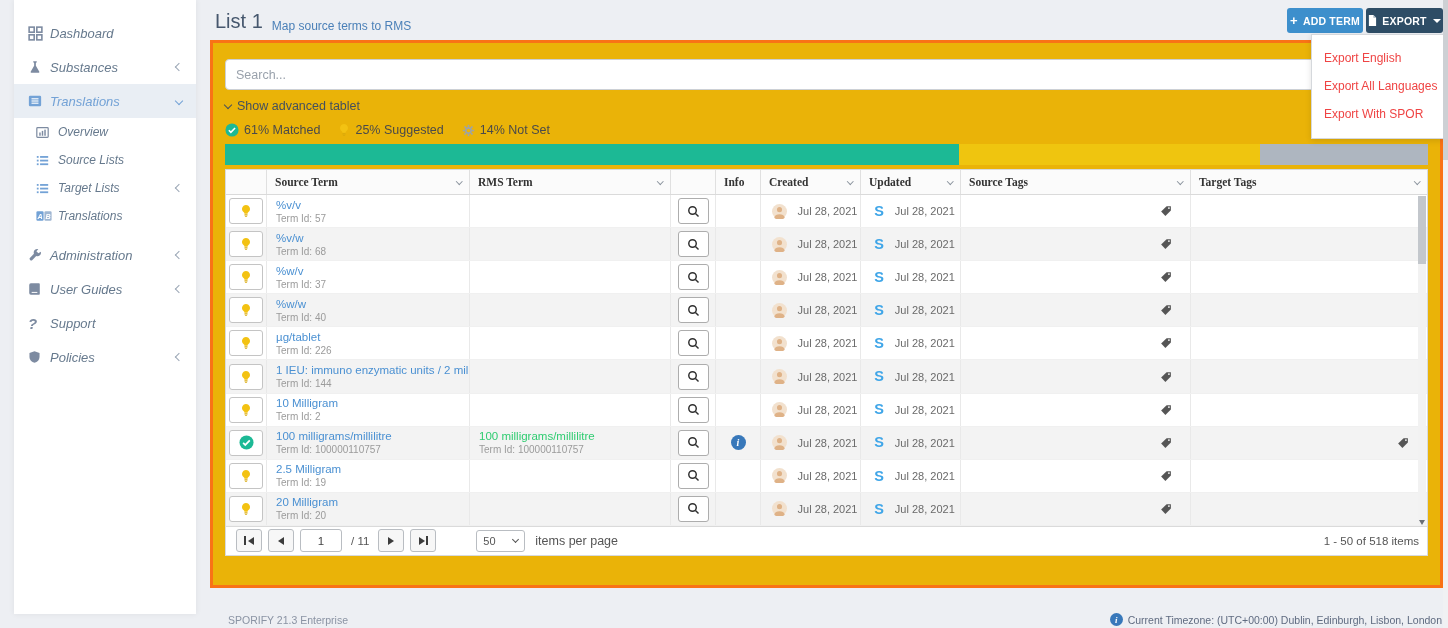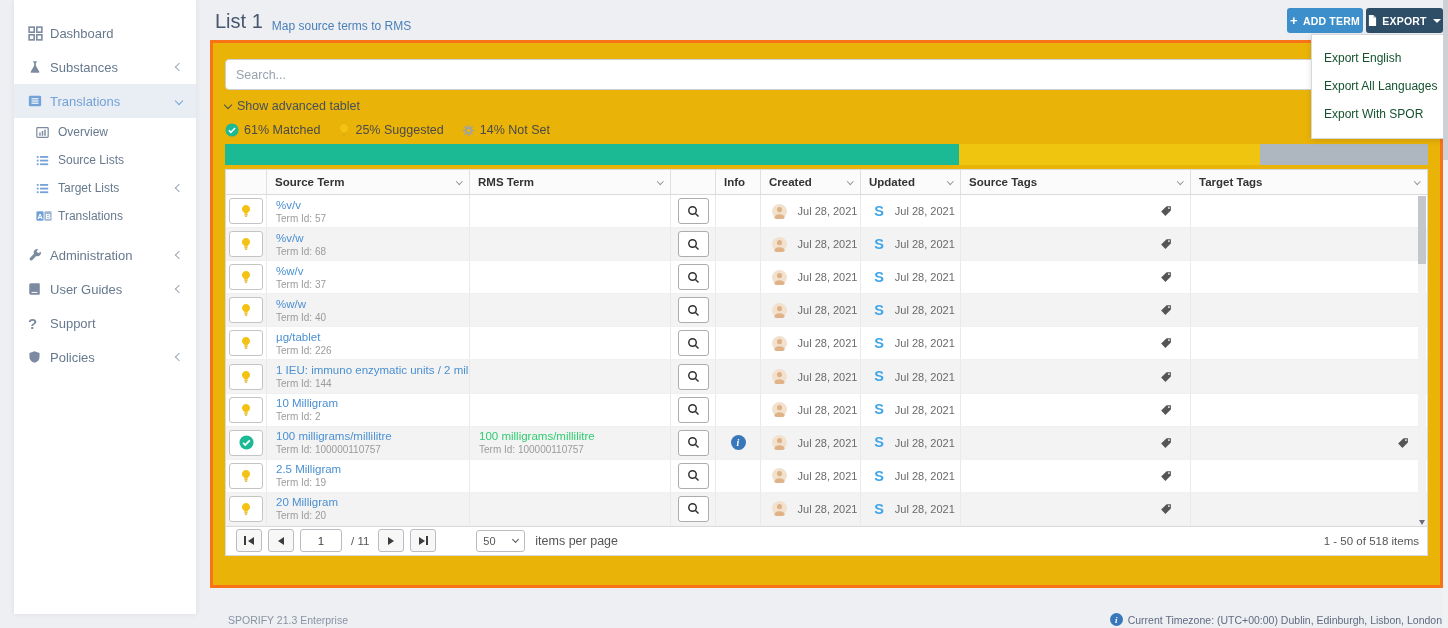--- a/index.html
+++ b/index.html
@@ -1,20 +1,20 @@
 <!DOCTYPE html>
 <html><head>
 <meta charset="utf-8">
 <style>
   * { margin:0; padding:0; box-sizing:border-box; }
   html,body { width:1448px; height:628px; }
   body { font-family:"Liberation Sans","DejaVu Sans",sans-serif; background:#edeff3; position:relative; overflow:hidden; color:#444; }
 
   
-  .sidebar { position:absolute; left:14px; top:0; width:182px; height:614px; background:#fff; box-shadow:0 0 6px rgba(0,0,0,.07); z-index:2; padding-top:16px; }
+  .sidebar { position:absolute; left:14px; top:0; width:182px; height:614px; background:#fff; box-shadow:0 0 6px rgba(0,0,0,.07); z-index:2; padding-top:16px;font-style:italic; }
   .side-item { display:flex; align-items:center; height:34px; padding:0 14px; color:#66798d; font-size:13px; cursor:pointer; }
   .side-item .si-icon { width:22px; display:flex; align-items:center; color:#7d8ba1; }
   .side-item .si-label { flex:1; }
   .side-item.sub { height:28px; padding-left:22px; font-size:12px; }
   .side-item.active { background:#e9eef4; color:#73a2d6; }
   .side-item.active .si-icon { color:#73a2d6; }
   .side-item.gap { margin-top:8px; }
   .chev { display:inline-block; width:6px; height:6px; border-right:1.7px solid #9aa6b5; border-bottom:1.7px solid #9aa6b5; }
   .chev.left { transform:rotate(135deg); }
   .chev.down { transform:rotate(45deg); }
@@ -24,41 +24,41 @@
   
   .page-title-row { position:absolute; left:215px; top:10px; display:flex; align-items:flex-end; gap:9px; }
   .page-title { font-size:20px; color:#46576d; }
   .page-subtitle { font-size:12px; color:#4b80b8; }
   .btn { display:flex; align-items:center; justify-content:center; gap:5px; height:25px; border:none; border-radius:3px; color:#fff; font-size:10.5px; font-weight:bold; cursor:pointer; font-family:inherit; letter-spacing:.2px; }
   .btn-add { position:absolute; left:1287px; top:8px; width:76px; background:#3d8fcc; }
   .btn-export { position:absolute; left:1366px; top:8px; width:77px; background:#2e4d66; }
   .plus-glyph { font-size:13px; font-weight:bold; }
   .caret-down { display:inline-block; width:0; height:0; border-left:4px solid transparent; border-right:4px solid transparent; border-top:4px solid #fff; margin-left:1px; }
   .export-menu { position:absolute; left:1311px; top:34px; width:133px; background:#fff; border:1px solid #d5d8dc; box-shadow:0 2px 6px rgba(0,0,0,.12); z-index:20; padding:9px 0 10px; }
-  .export-menu .menu-item { padding:7px 12px; font-size:12px; color:#14532d; cursor:pointer; white-space:nowrap; }
+  .export-menu .menu-item { padding:7px 12px; font-size:12px; color:#ef4444; cursor:pointer; white-space:nowrap; }
 
   
   .card { position:absolute; left:210px; top:40px; width:1233px; height:548px; background:#eab308; border:3px solid #f97316; padding:12px; z-index:1; }
   .search-input { width:100%; height:31px; margin-top:4px; border:1px solid #ccd0d5; border-radius:4px; padding:0 10px; font-size:12.5px; color:#444; font-family:inherit; outline:none; }
   .search-input::placeholder { color:#9aa2ac; }
   .adv-filters { display:flex; align-items:center; gap:6px; margin-top:9px; font-size:12.5px; color:#45505d; cursor:pointer; width:fit-content; }
   .adv-filters .chev { border-color:#45505d; margin-top:-3px; }
 
   .stats-row { display:flex; align-items:center; gap:18px; margin-top:10px; font-size:12.5px; color:#4a4a4a; }
   .stat { display:flex; align-items:center; gap:5px; }
 
   .progress { display:flex; height:21px; margin-top:7px; width:100%; }
   .progress .seg-matched { background:#1cb995; }
   .progress .seg-suggested { background:#efc50f; }
   .progress .seg-notset { background:#aeb6c0; }
 
   
   .table-wrap { margin-top:4px; border:1px solid #d7dade; position:relative; }
   .t-head, .t-row { display:grid; grid-template-columns:41px 203px 201px 45px 45px 100px 100px 230px 1fr; }
-  .t-head { height:25px; background:#fbfbfb; border-bottom:1px solid #dadada; }
+  .t-head { height:25px; background:#fbfbfb; border-bottom:1px solid #dadada;font-family:Liberation Serif, serif; }
   .th { display:flex; align-items:center; justify-content:space-between; padding:0 8px; font-size:11.5px; font-weight:bold; color:#333; border-right:1px solid #e0e0e0; }
   .th:last-child { border-right:none; }
   .th .chev { width:4.5px; height:4.5px; border-width:1.4px; border-color:#8b949e; margin-top:-2px; }
   .t-row { height:33.1px; border-bottom:1px solid #f0f0f0; background:#fff; }
   .t-row.alt { background:#f3f3f3; }
   .t-cell { border-right:1px solid #e9e9e9; overflow:hidden; display:flex; flex-direction:column; justify-content:center; }
   .t-cell:last-child { border-right:none; }
   .c-status, .c-zoom { align-items:center; }
   .icon-btn { background:#fff; border:1px solid #c4c4c4; border-radius:3px; display:flex; align-items:center; justify-content:center; cursor:pointer; }
   .status-btn { width:34px; height:26px; }

